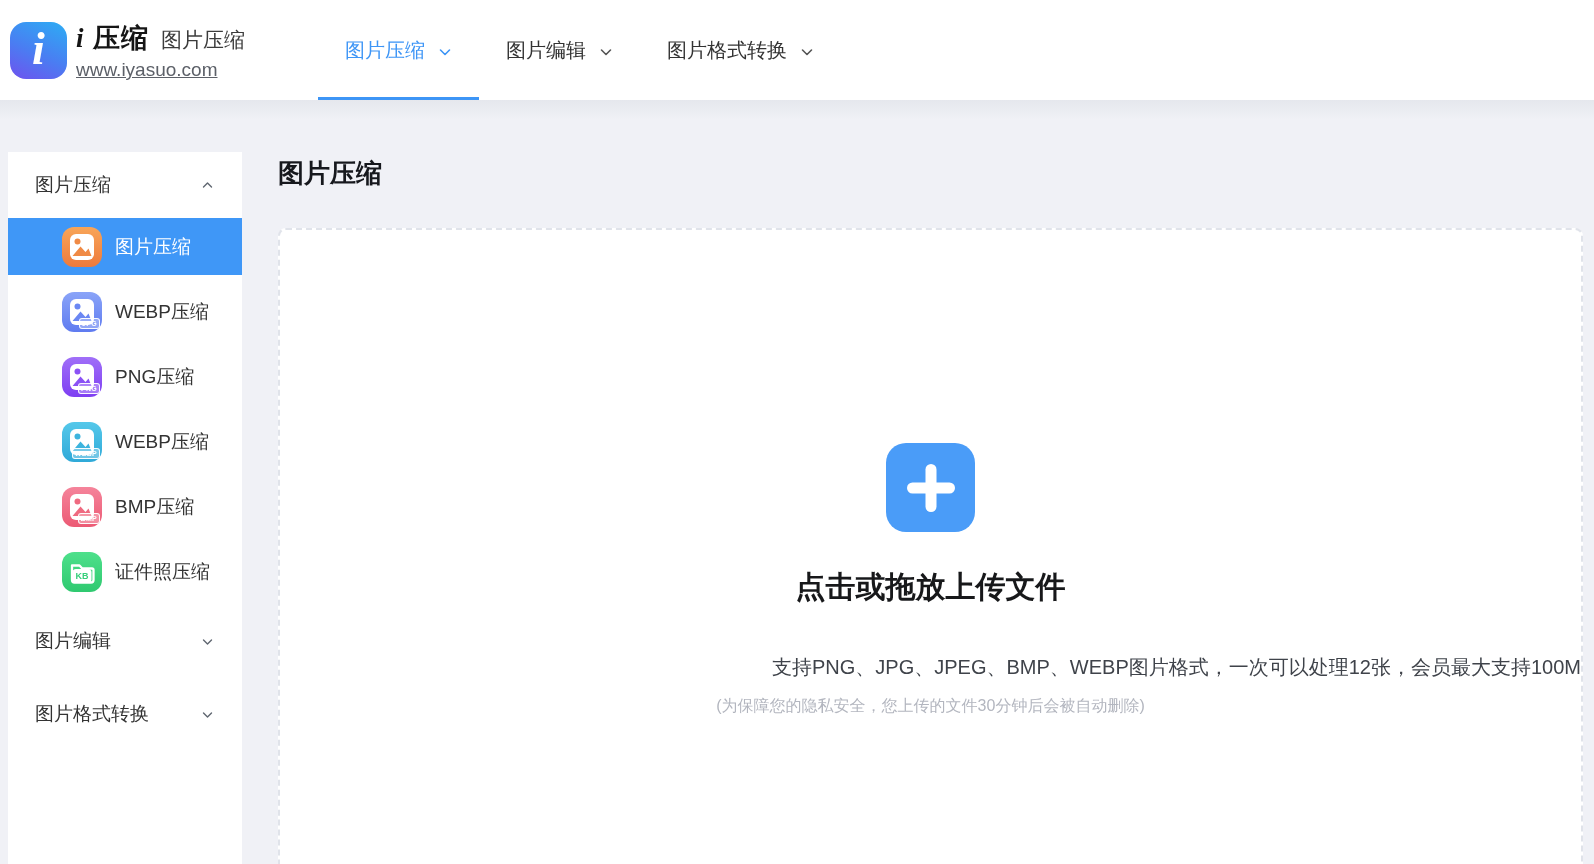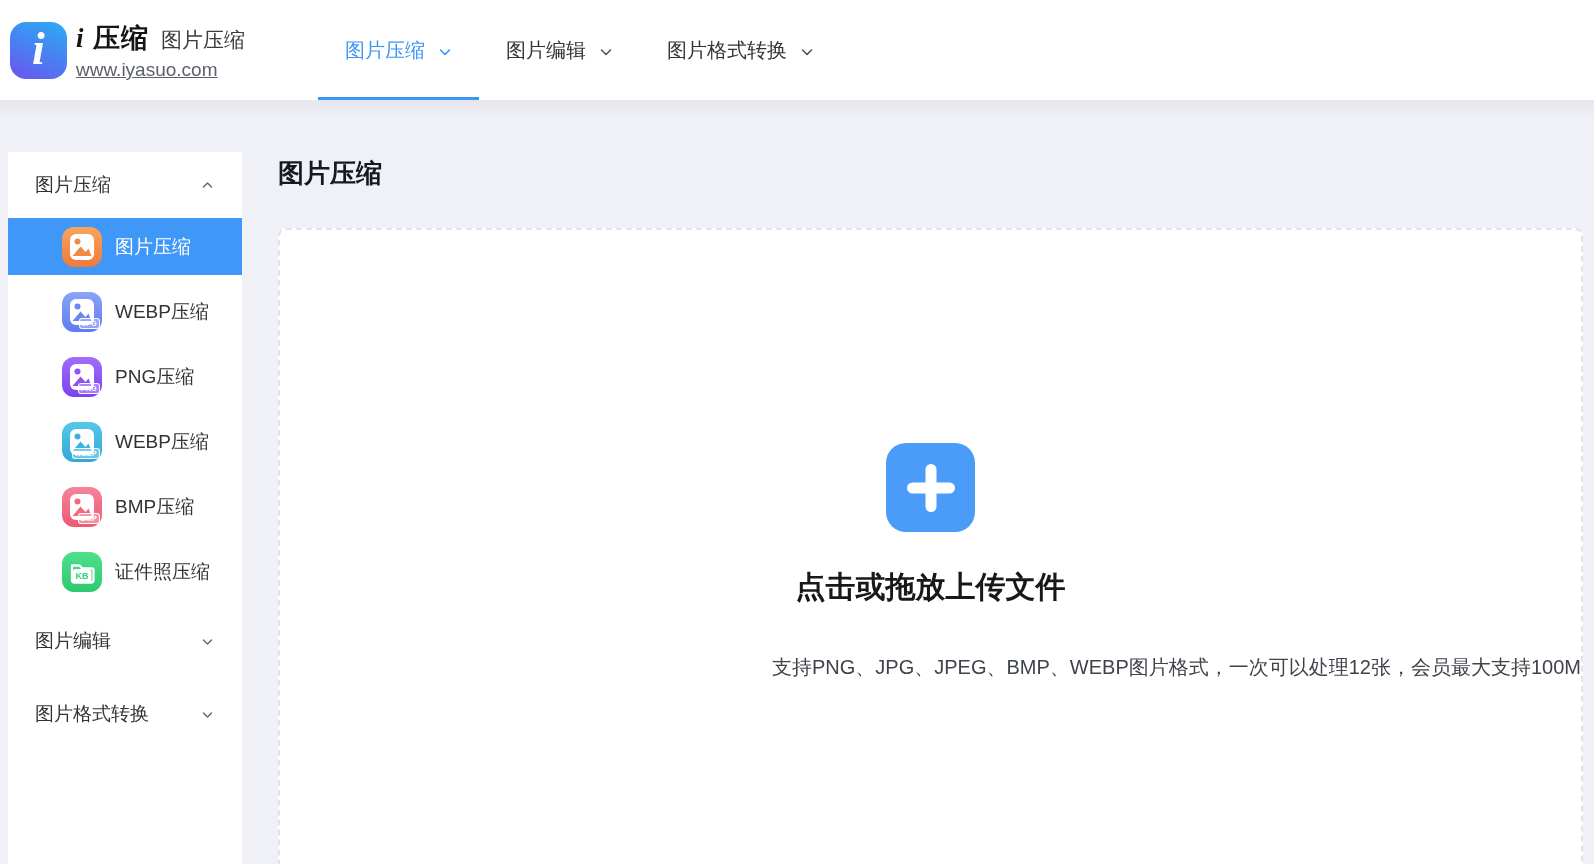--- a/index.html
+++ b/index.html
@@ -262,13 +262,14 @@
     </span>
   </div>
 </div>
 
 <div class="main-title">图片压缩</div>
 
 <div class="upload-panel">
   <div class="plus-btn"></div>
   <div class="upload-title">点击或拖放上传文件</div>
   <div class="upload-support">支持PNG、JPG、JPEG、BMP、WEBP图片格式，一次可以处理12张，会员最大支持100M</div>
+  <div class="upload-privacy">(为保障您的隐私安全，您上传的文件30分钟后会被自动删除)</div>
 </div>
 
 </body></html>

